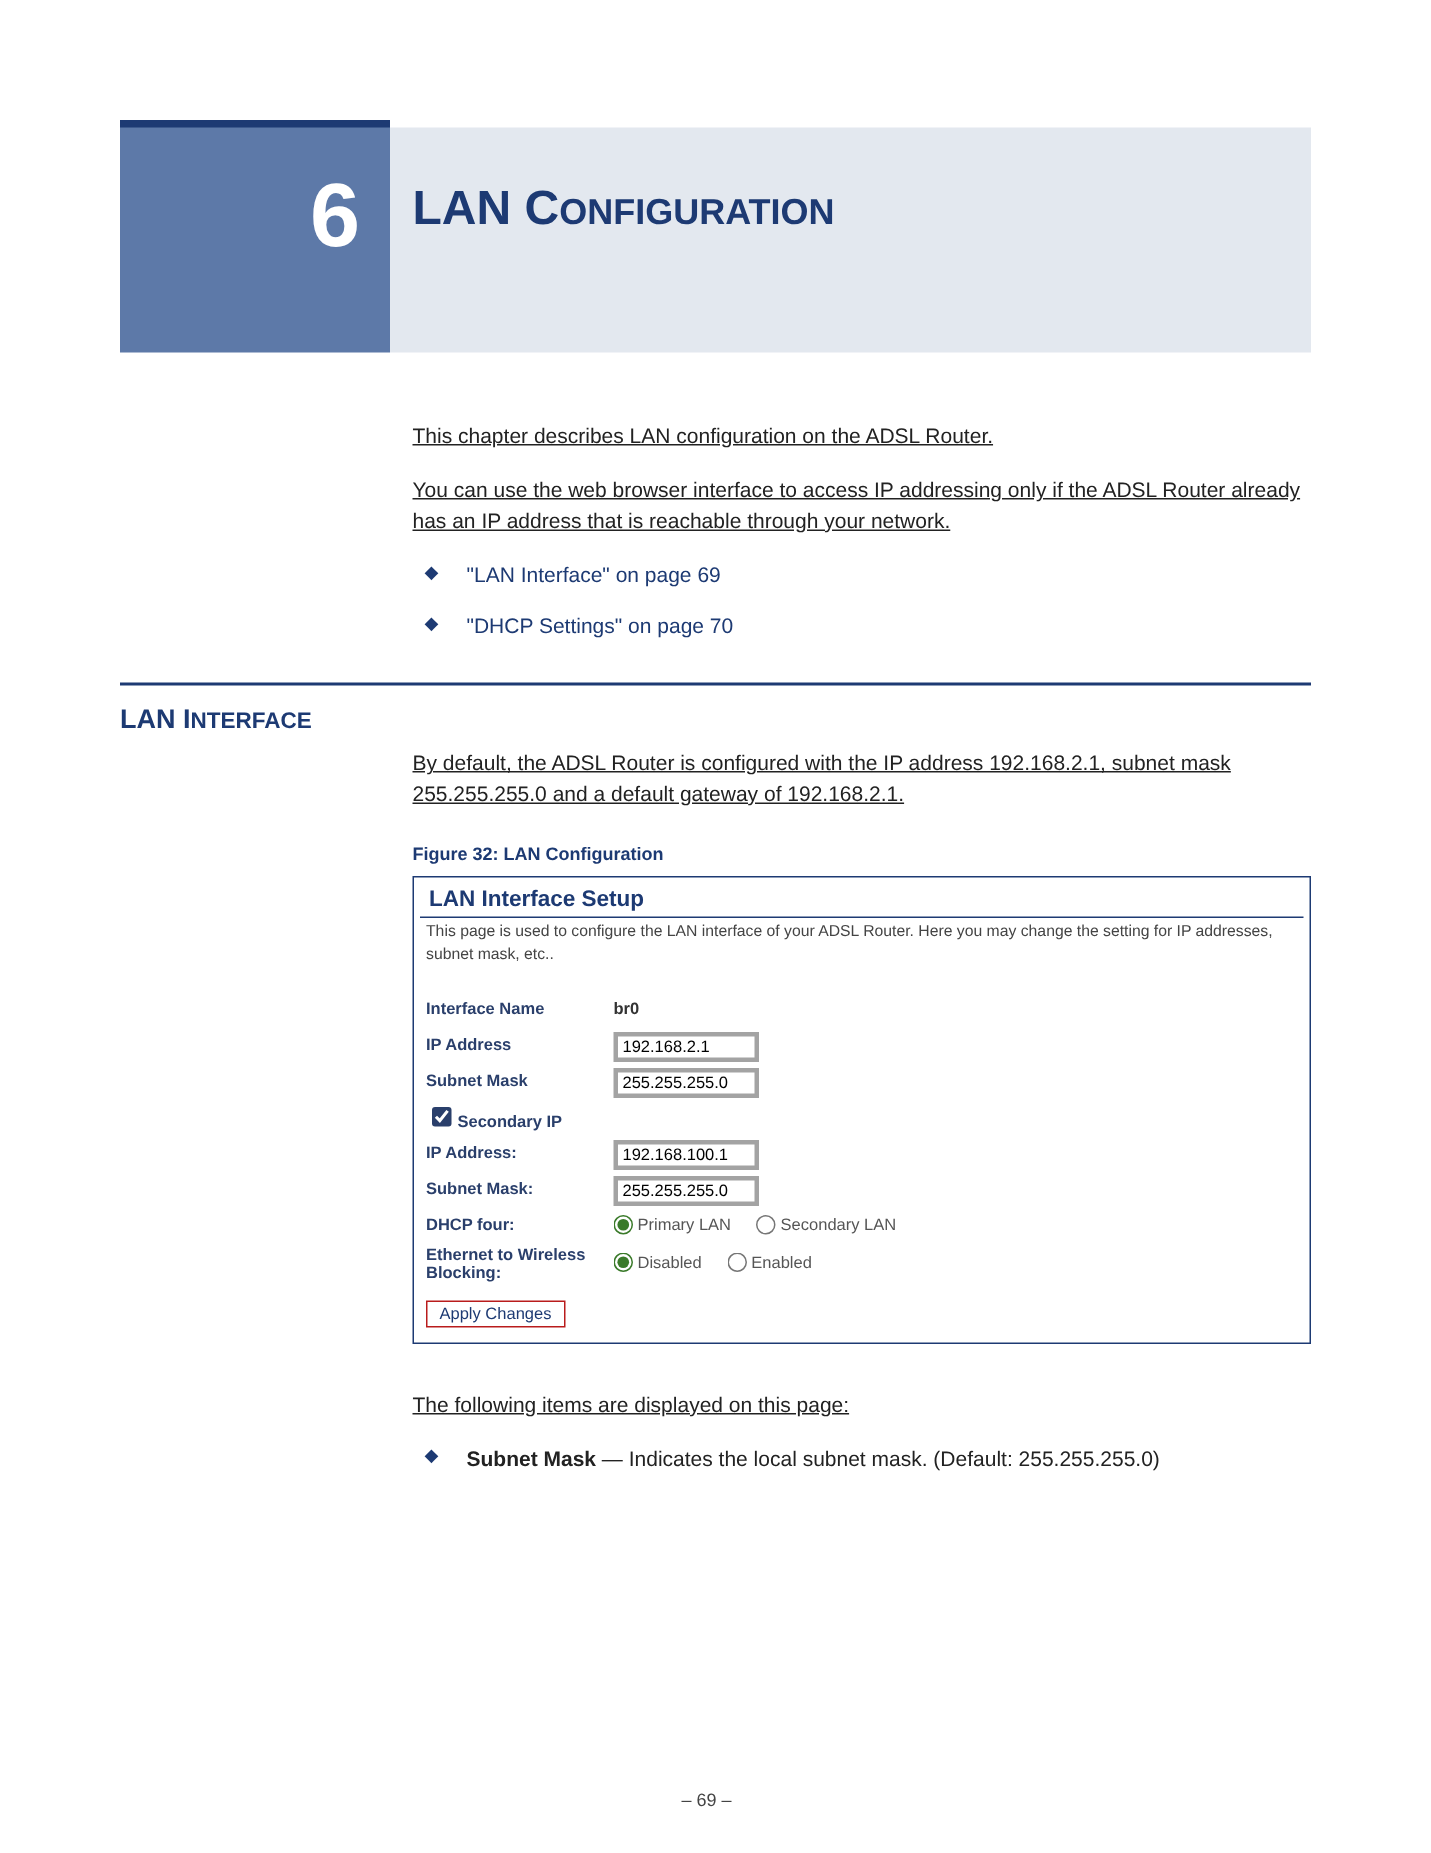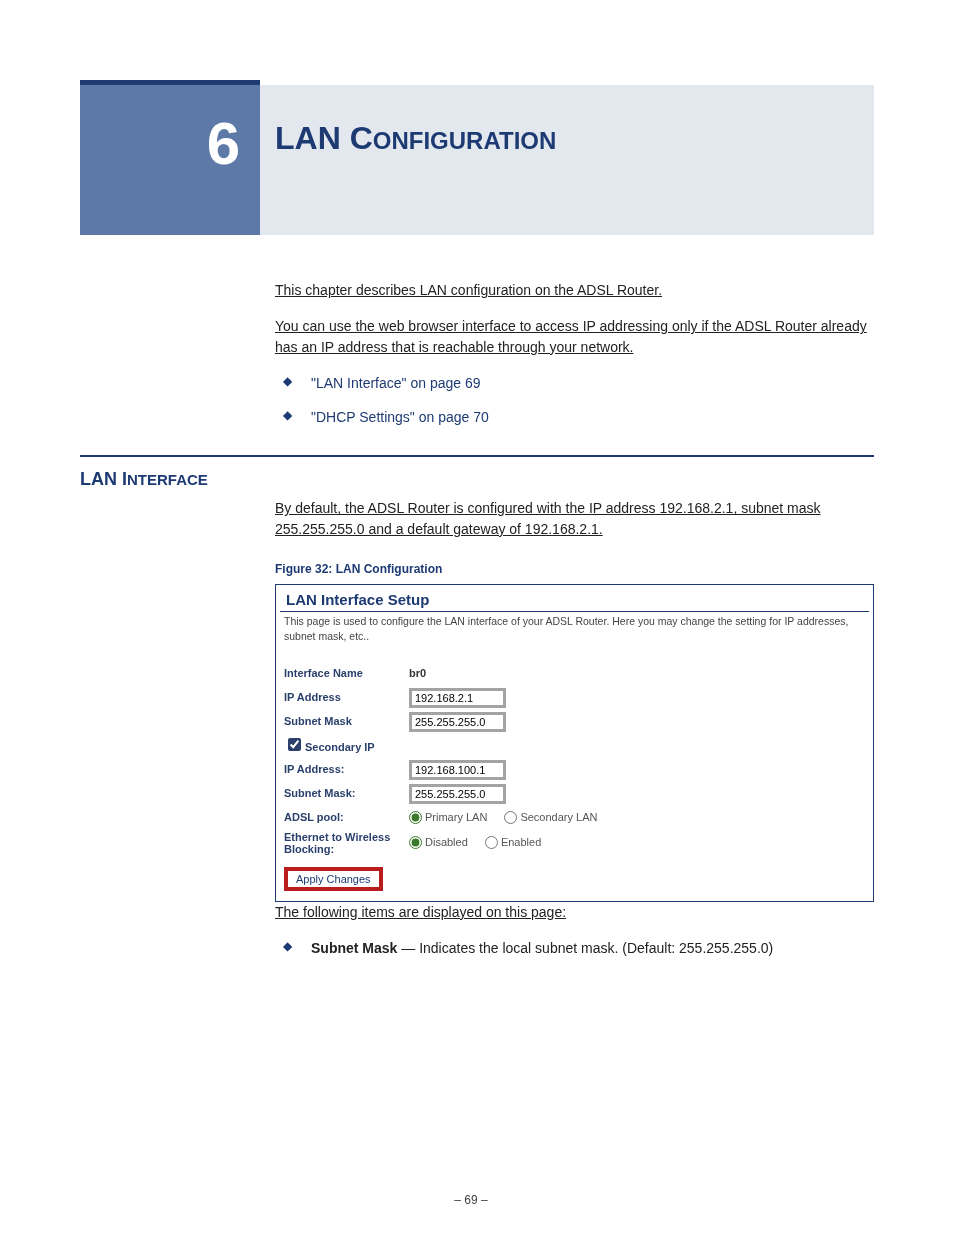--- a/index.html
+++ b/index.html
@@ -98,20 +98,21 @@
     font-weight: bold;
     font-size: 12px;
     margin: 22px 0 6px 0;
   }
   .screenshot {
     border: 1px solid #1d3a73;
     background: #ffffff;
     padding: 0;
     font-family: Tahoma, Verdana, sans-serif;
     font-size: 11px;
+    margin-bottom: 30px;
   }
   .ss-title {
     color: #1d3a73;
     font-weight: bold;
     font-size: 15px;
     padding: 4px 6px 0 6px;
     border-bottom: 1px solid #1d3a73;
     margin: 0 4px;
   }
   .ss-desc {
@@ -151,21 +152,21 @@
     margin: 0 3px 0 0;
     vertical-align: middle;
     accent-color: #3a7a2a;
   }
   .ss-radio-label { color: #555; margin-right: 14px; font-size: 11px; }
   .ss-btn {
     font-family: Tahoma, sans-serif;
     font-size: 11px;
     padding: 2px 8px;
     background: #fff;
-    border: 4px solid #b91c1c;
+    border: 1px solid #b91c1c;
     color: #1d3a73;
     margin-top: 10px;
   }
   .item-list {
     list-style: none;
     padding: 0;
     margin: 0;
   }
   .item-list li {
     position: relative;
@@ -256,21 +257,21 @@
           <div class="ss-label">IP Address:</div>
           <input class="ss-input" value="192.168.100.1" style="">
         </div>
 
         <div class="ss-row">
           <div class="ss-label">Subnet Mask:</div>
           <input class="ss-input" value="255.255.255.0" style="">
         </div>
 
         <div class="ss-row">
-          <div class="ss-label">ADSL pool:</div>
+          <div class="ss-label">DHCP four:</div>
           <div>
             <input type="radio" class="ss-radio" checked="" style=""><span class="ss-radio-label">Primary LAN</span>
             <input type="radio" class="ss-radio" style=""><span class="ss-radio-label">Secondary LAN</span>
           </div>
         </div>
 
         <div class="ss-row">
           <div class="ss-label" style="line-height:1.1;">Ethernet to Wireless Blocking:</div>
           <div>
             <input type="radio" class="ss-radio" checked="" style=""><span class="ss-radio-label">Disabled</span>

